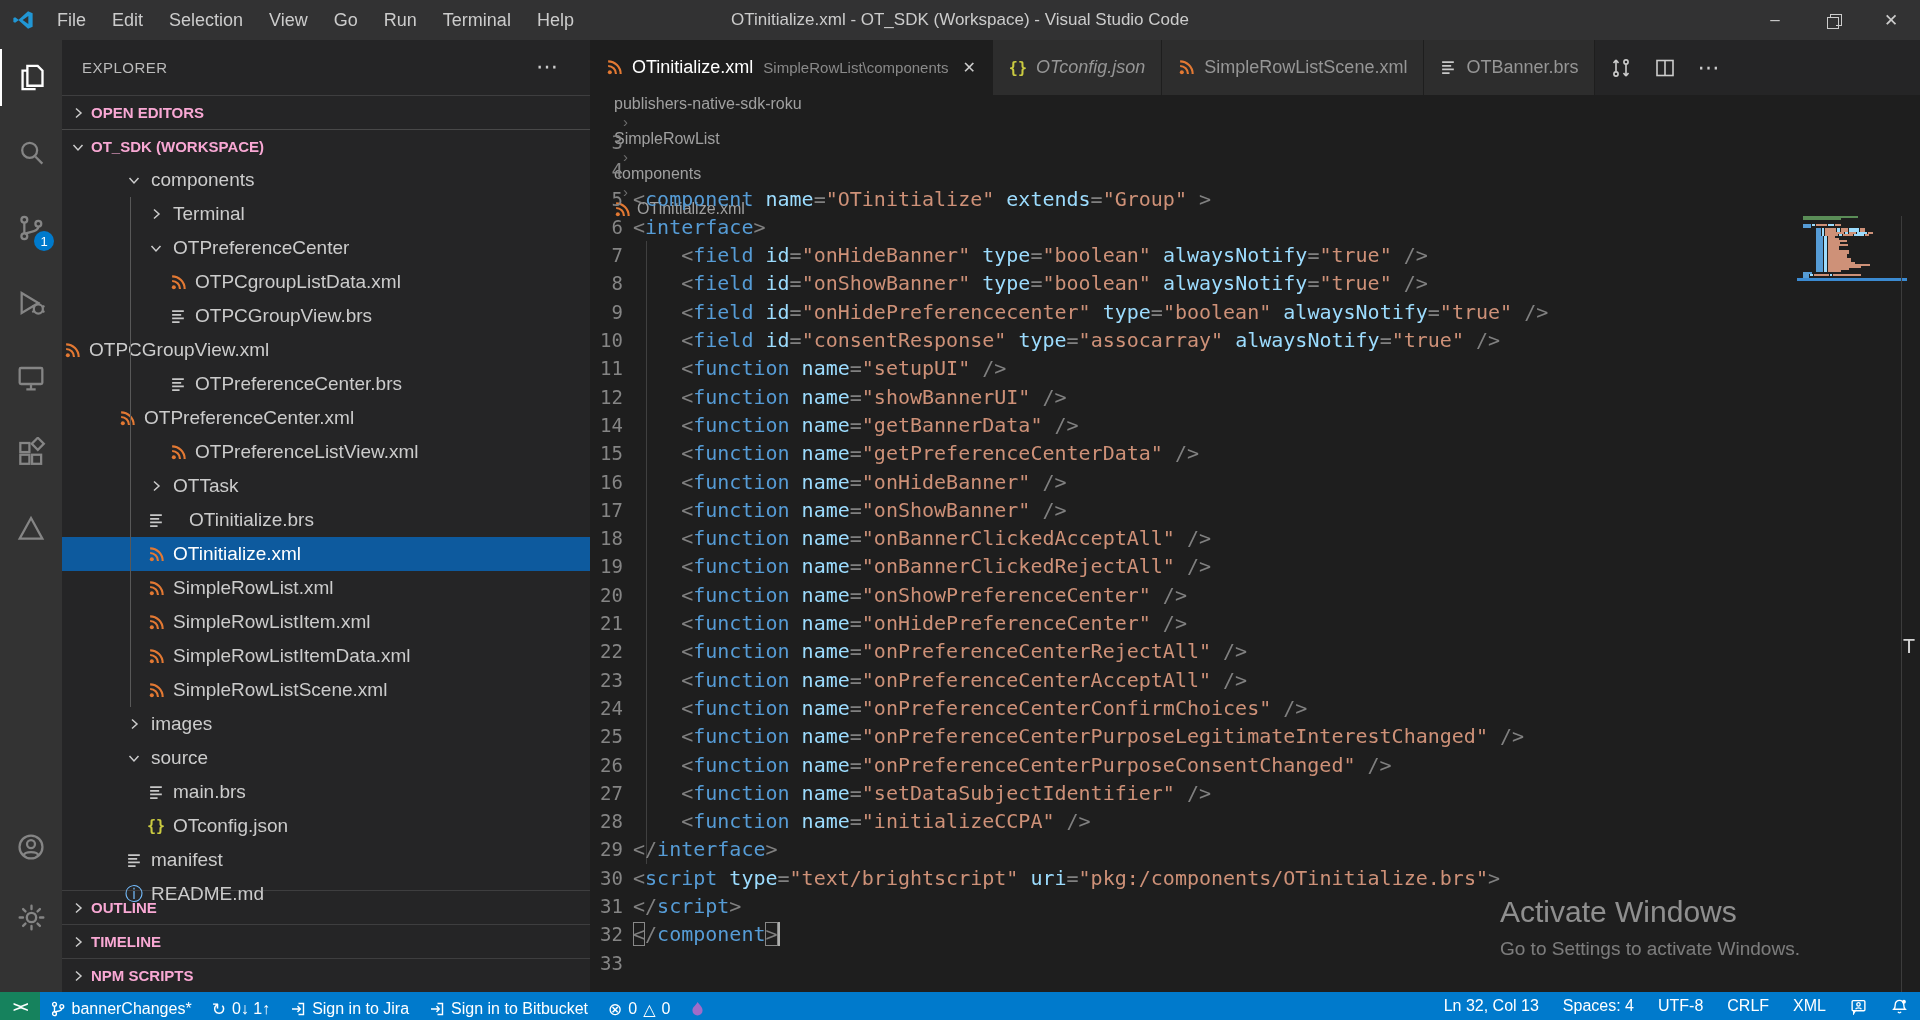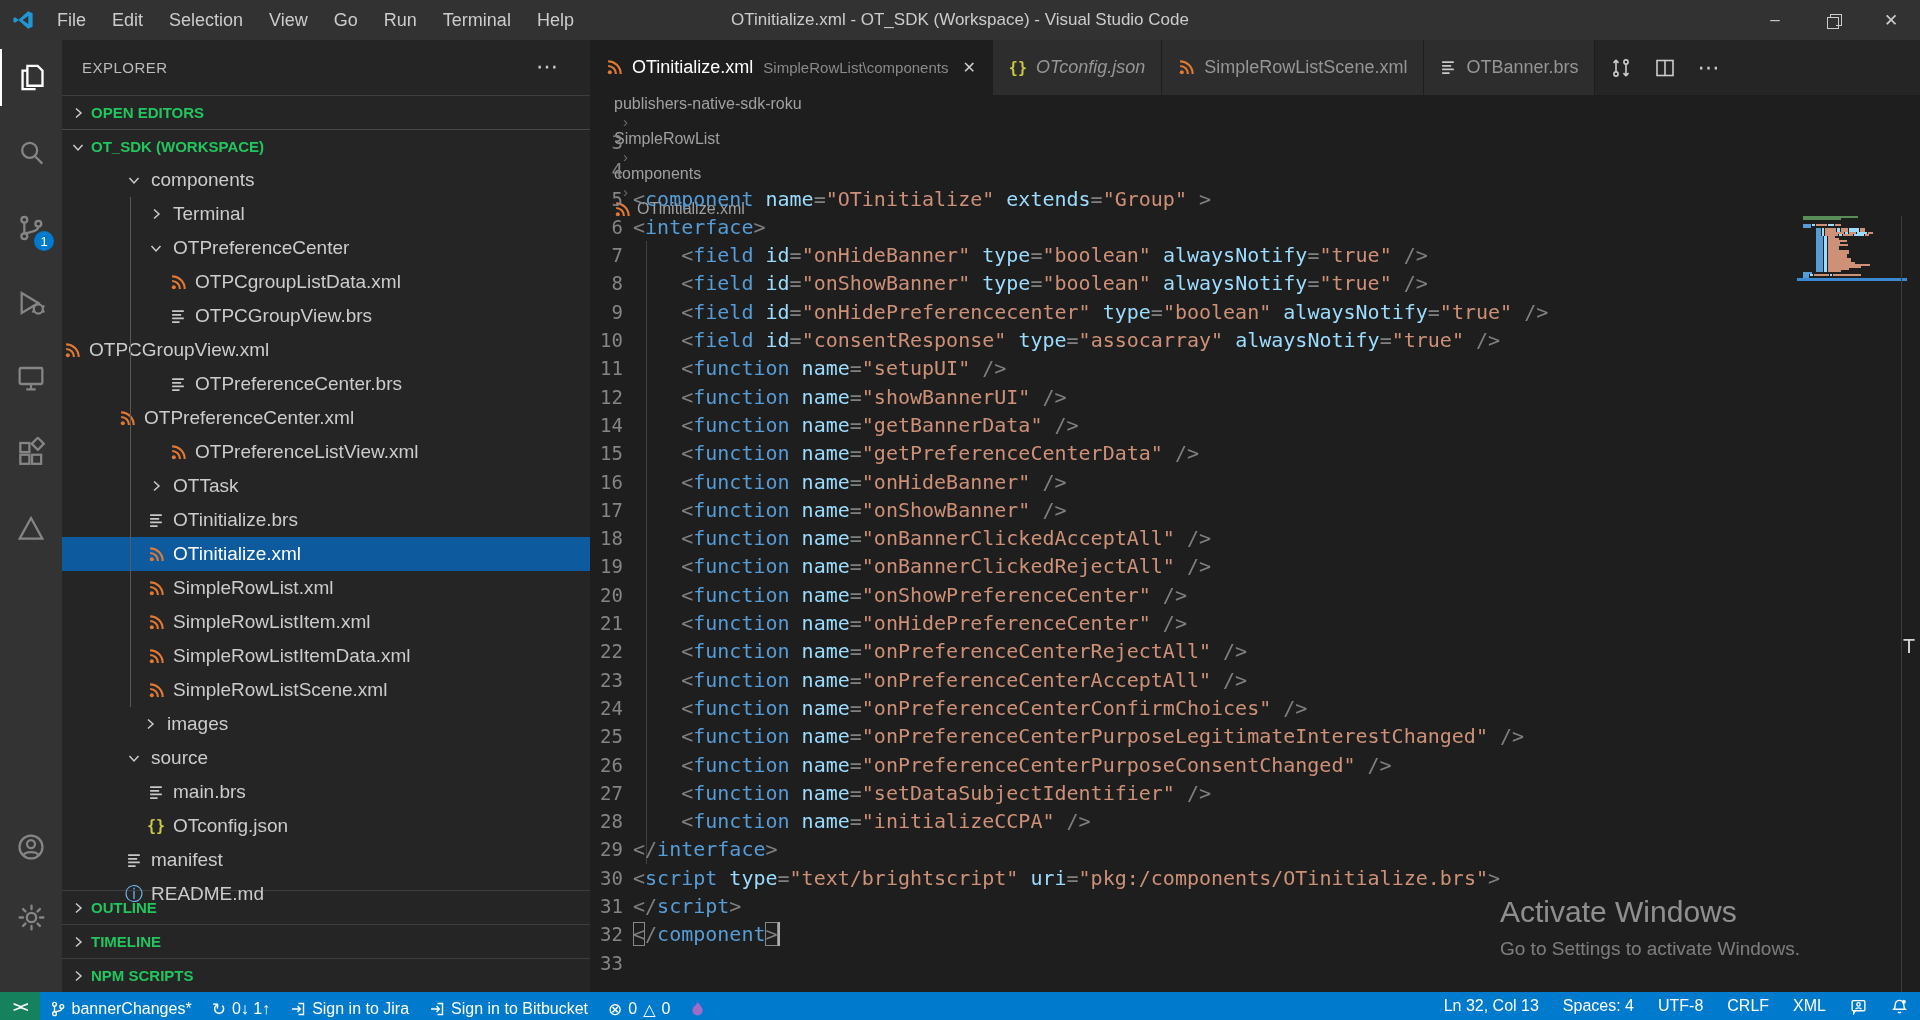--- a/index.html
+++ b/index.html
@@ -28,21 +28,21 @@
   .ab-item { height:75px; display:flex; align-items:center; justify-content:center; color:#858585; position:relative; }
   .ab-item.active { color:#ffffff; }
   .ab-item.active::before { content:""; position:absolute; left:0; top:9px; bottom:9px; width:2px; background:#fff; }
   .ab-bottom { position:absolute; bottom:40px; left:0; width:62px; display:flex; flex-direction:column; }
   .ab-bottom .ab-item { height:70px; }
   .badge { position:absolute; right:8px; bottom:14px; min-width:20px; height:20px; border-radius:10px; background:var(--badge); color:#fff; font-size:13px; display:flex; align-items:center; justify-content:center; }
   
   .sidebar { position:absolute; left:62px; top:40px; width:528px; height:952px; background:#252526; z-index:10; overflow:hidden;}
   .pane-title { height:55px; display:flex; align-items:center; padding-left:20px; font-size:15px; letter-spacing:.5px; color:#bbbbbb; position:relative;}
   .pane-actions { position:absolute; right:30px; top:14px; font-size:22px; color:#cccccc; letter-spacing:2px;}
-  .section-row { height:34px; display:flex; align-items:center; padding-left:8px; font-weight:bold; font-size:15px; color:#22c55e; border-top:1px solid rgba(140,140,140,0.25); }
+  .section-row { height:34px; display:flex; align-items:center; padding-left:8px; font-weight:bold; font-size:15px; color:#f9a8d4; border-top:1px solid rgba(140,140,140,0.25); }
   .section-row .chev { margin-right:5px; }
   .tree { position:relative; }
   .tree-row { height:34px; display:flex; align-items:center; font-size:19px; color:#cccccc; white-space:nowrap; position:relative;}
   .tree-row.selected { background:var(--sel); color:#ffffff; }
   .tree-ic { width:20px; display:flex; justify-content:center; margin-right:7px; flex:none;}
   .json-glyph { color:#cbcb41; font-weight:bold; font-size:15px; font-family:"DejaVu Sans Mono",monospace;}
   .info-glyph { color:#75beff; font-size:18px; }
   .tree-guide { position:absolute; width:1px; background:#585858; left:68px; }
   .bottom-sections { position:absolute; left:0; right:0; bottom:0; }
   
@@ -288,21 +288,21 @@
           <span>OTPreferenceListView.xml</span>
         </div>
         <div class="tree-row" style="padding-left: 84px;">
           <span class="tree-ic">
             <svg width="16" height="16" viewBox="0 0 16 16" fill="none" stroke="#cccccc" stroke-width="1.5">
               <path d="M6 3.5l5 4.5-5 4.5"></path>
             </svg>
           </span>
           <span>OTTask</span>
         </div>
-        <div class="tree-row" style="padding-left: 84px;">
+        <div class="tree-row" style="padding-left: 84px; gap: 16px;">
           <span class="tree-ic">
             <svg width="17" height="17" viewBox="0 0 16 16" stroke="#c8c8c8" stroke-width="1.6">
               <path d="M2 3h11M2 6.4h8.5M2 9.8h11M2 13.2h7"></path>
             </svg>
           </span>
           <span>OTinitialize.brs</span>
         </div>
         <div class="tree-row selected" style="padding-left: 84px;">
           <span class="tree-ic">
             <svg width="17" height="17" viewBox="0 0 16 16">
@@ -346,21 +346,21 @@
         <div class="tree-row" style="padding-left: 84px;">
           <span class="tree-ic">
             <svg width="17" height="17" viewBox="0 0 16 16">
               <circle cx="3.6" cy="12.4" r="1.9" fill="#e37933"></circle>
               <path d="M2 6.6a7.4 7.4 0 0 1 7.4 7.4" stroke="#e37933" stroke-width="2" fill="none"></path>
               <path d="M2 2.2A11.8 11.8 0 0 1 13.8 14" stroke="#e37933" stroke-width="2" fill="none"></path>
             </svg>
           </span>
           <span>SimpleRowListScene.xml</span>
         </div>
-        <div class="tree-row" style="padding-left: 78px;">
+        <div class="tree-row" style="padding-left: 62px;">
           <span class="tree-ic">
             <svg width="16" height="16" viewBox="0 0 16 16" fill="none" stroke="#cccccc" stroke-width="1.5">
               <path d="M6 3.5l5 4.5-5 4.5"></path>
             </svg>
           </span>
           <span>images</span>
         </div>
         <div class="tree-row" style="padding-left: 62px;">
           <span class="tree-ic">
             <svg width="16" height="16" viewBox="0 0 16 16" fill="none" stroke="#cccccc" stroke-width="1.5">

